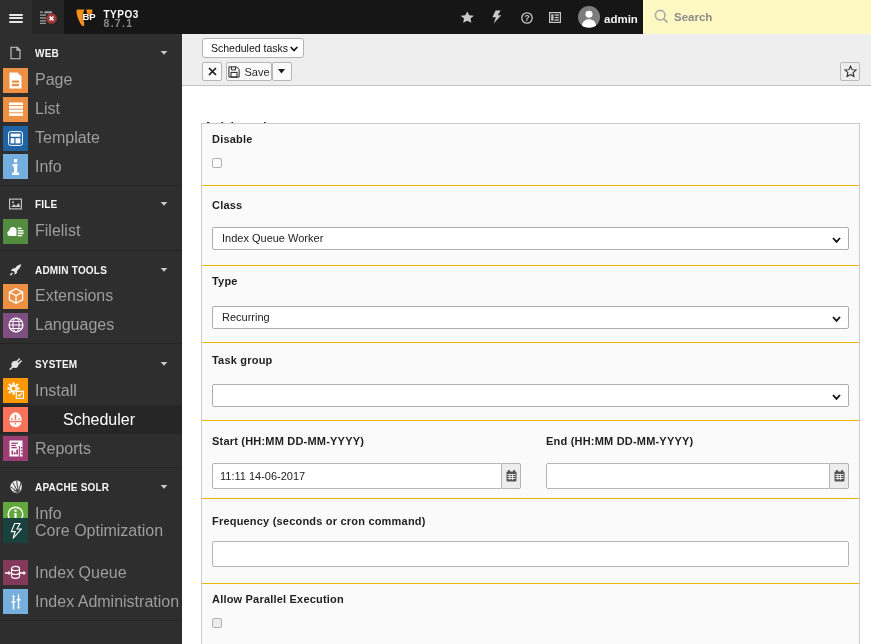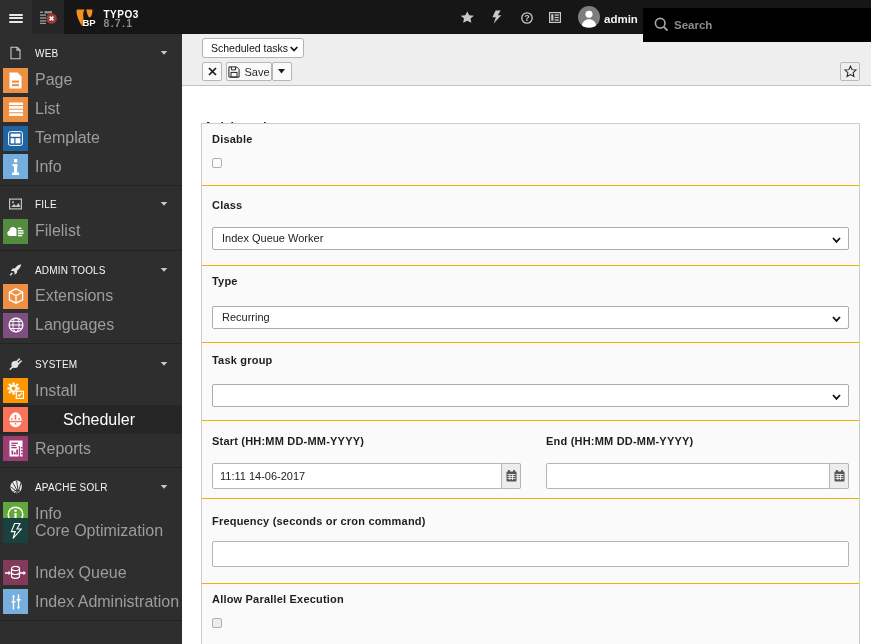--- a/index.html
+++ b/index.html
@@ -5,26 +5,26 @@
 * { margin:0; padding:0; box-sizing:border-box; }
 html,body { width:871px; height:644px; overflow:hidden; background:#fff;
   font-family:"Liberation Sans", sans-serif; }
 .abs { position:absolute; }
 
 
 #topbar { position:absolute; left:0; top:0; width:871px; height:34px; background:#161616; z-index:30; }
 #tb-b1 { position:absolute; left:0; top:0; width:32px; height:34px; background:#2d2d2d; }
 #tb-b2 { position:absolute; left:32px; top:0; width:32px; height:34px; background:#262626; }
 .hbar { position:absolute; left:9px; width:14px; height:2.2px; background:#e8e8e8; border-radius:1px; }
-#tb-search { position:absolute; left:643px; top:0; width:228px; height:34px; background:#000000;margin-top:8px; }
+#tb-search { position:absolute; left:643px; top:0; width:228px; height:34px; background:#fef9c3; }
 
 
 #sidebar { position:absolute; left:0; top:34px; width:182px; height:610px; background:#2e2e2e; z-index:20; }
 .mm-h { position:absolute; left:0; width:182px; height:24px; }
-.mm-h .ht { position:absolute; left:35px; top:50%; transform:translateY(-50%); font-size:10px; font-weight:normal; color:#f5f5f5; letter-spacing:0.2px; }
+.mm-h .ht { position:absolute; left:35px; top:50%; transform:translateY(-50%); font-size:10px; font-weight:bold; color:#f5f5f5; letter-spacing:0.2px; }
 .mm-h .hi { position:absolute; left:9px; top:50%; transform:translateY(-50%); width:13px; height:13px; }
 .mm-h .hc { position:absolute; left:160px; top:50%; transform:translateY(-50%); width:8px; height:5px; }
 .mm-i { position:absolute; left:0; width:182px; height:29px; }
 .mm-i .sq { position:absolute; left:3px; top:2px; width:25px; height:25px; display:flex; align-items:center; justify-content:center; }
 .mm-i .it { position:absolute; left:35px; top:50%; transform:translateY(-50%); font-size:16px; color:#9d9d9d; }
 .mm-i.active { background:#262626; }
 .mm-i.active .it { color:#fff;margin-left:28px; }
 .mm-div { position:absolute; left:0; width:182px; height:1px; background:#232323; }
 
 
@@ -71,21 +71,21 @@
     <svg class="abs" style="left:13.5px;top:13px" width="11" height="11" viewBox="0 0 11 11">
       <circle cx="5.5" cy="5.5" r="5.3" fill="#9c3a36"></circle>
       <path d="M3.6 3.6 L7.4 7.4 M7.4 3.6 L3.6 7.4" stroke="#fff" stroke-width="1.5"></path>
     </svg>
   </div>
 
   <svg class="abs" style="left:76px;top:9px;z-index:31" width="17" height="17" viewBox="0 0 17 17">
     <path d="M0.6 0.5 L8.6 0.5 C7.4 2.4 7.0 4.6 7.2 7.2 C7.5 10.6 8.3 13.8 8.3 15.7 C8.3 17.3 6.7 17.7 5.6 16.2 C3.4 13.1 1.0 7.6 0.6 3.8 Z" fill="#f5921d"></path>
     <path d="M10.3 0.5 L16.3 0.5 C16.6 2.6 16.1 5.6 15.1 7.3 C14.3 8.7 12.8 8.8 12.2 7.3 C11.4 5.4 10.5 2.7 10.3 0.5 Z" fill="#f5921d"></path>
   </svg>
-  <div class="abs" style="left:82.5px;top:17px;z-index:32;font-size:9.5px;font-weight:bold;color:#fff;text-shadow:0 0 2px rgba(0,0,0,.85)">BP</div>
+  <div class="abs" style="left:82.5px;top:11px;z-index:32;font-size:9.5px;font-weight:bold;color:#fff;text-shadow:0 0 2px rgba(0,0,0,.85)">BP</div>
   <div class="abs" style="left:103.5px;top:8.5px;font-size:10px;font-weight:bold;color:#fff;letter-spacing:0.5px">TYPO3</div>
   <div class="abs" style="left:103.5px;top:17px;font-size:10.5px;font-weight:bold;color:#8a8a8a;letter-spacing:1.3px">8.7.1</div>
 
   <svg class="abs" style="left:460px;top:10.5px" width="14.5" height="13" viewBox="0 0 14 14" preserveAspectRatio="none">
     <path d="M7 0.5 L8.9 4.6 L13.4 5.1 L10.1 8.2 L11 12.6 L7 10.4 L3 12.6 L3.9 8.2 L0.6 5.1 L5.1 4.6 Z" fill="#c9c9c9"></path>
   </svg>
   <svg class="abs" style="left:490px;top:10px" width="13" height="14" viewBox="0 0 12 14" preserveAspectRatio="none">
     <path d="M5.2 0.5 L9.8 0.5 L7.2 5.2 L10.4 5.2 L3.4 13.5 L5.4 7.3 L2.2 7.3 Z" fill="#c9c9c9"></path>
   </svg>
   <svg class="abs" style="left:520.5px;top:11.5px" width="12" height="12" viewBox="0 0 12 12">

